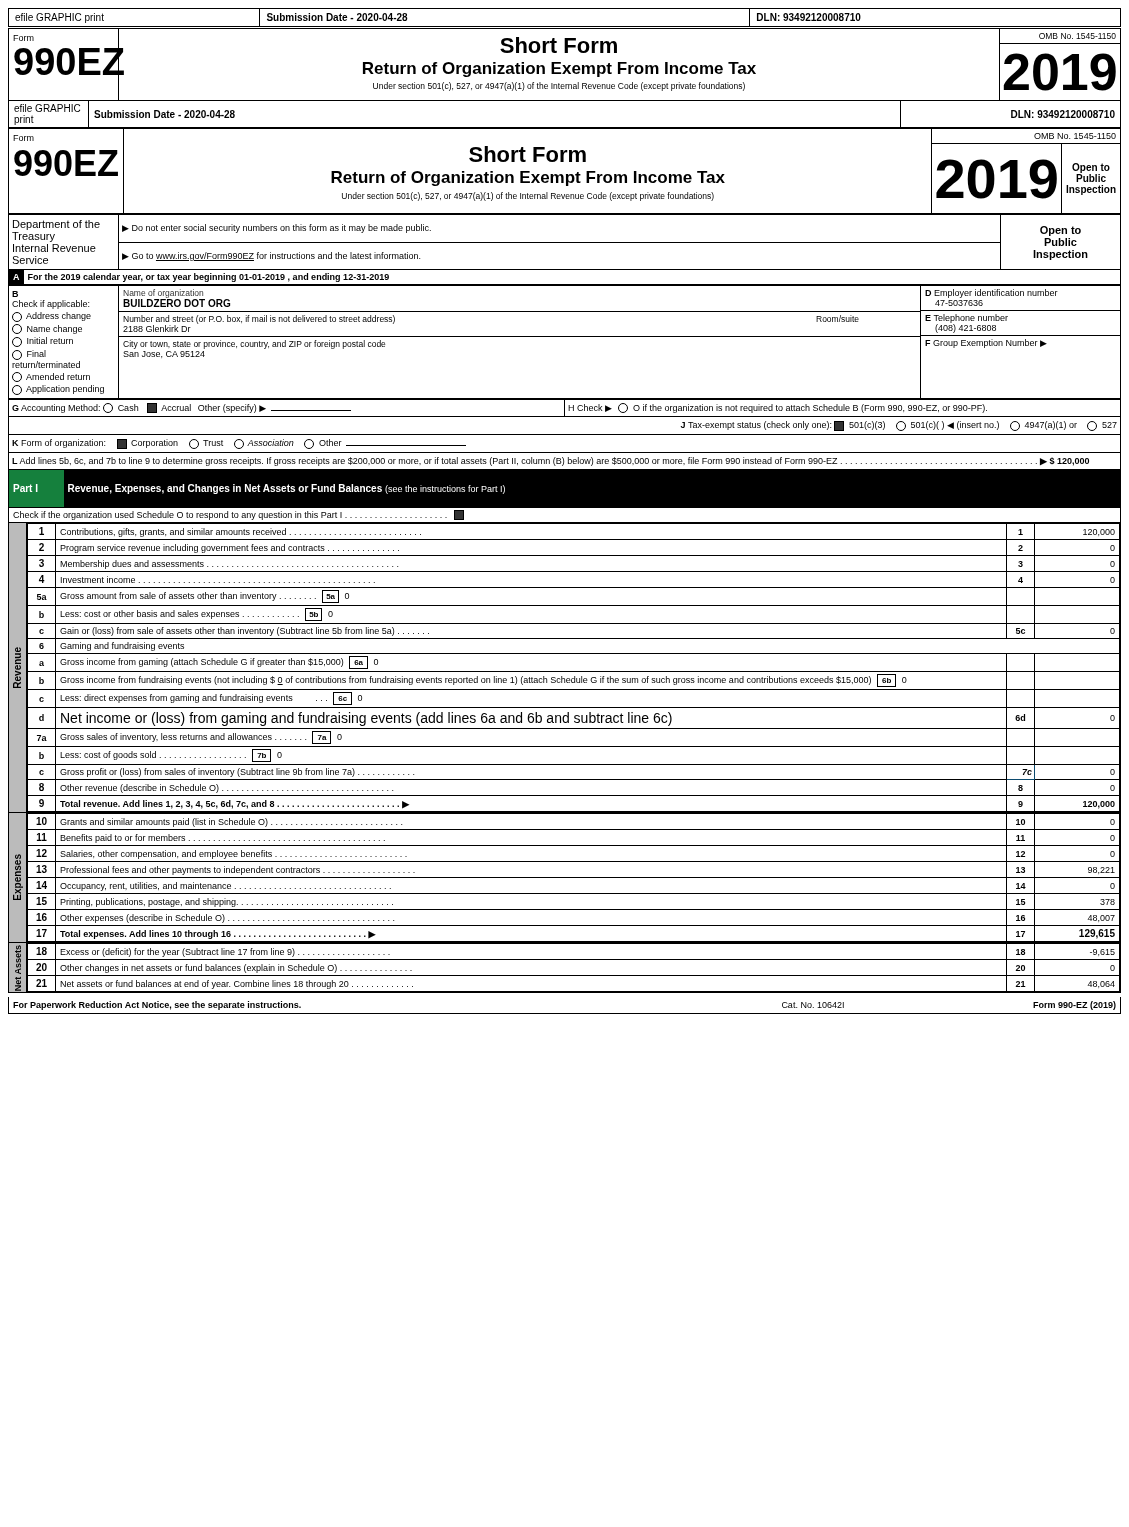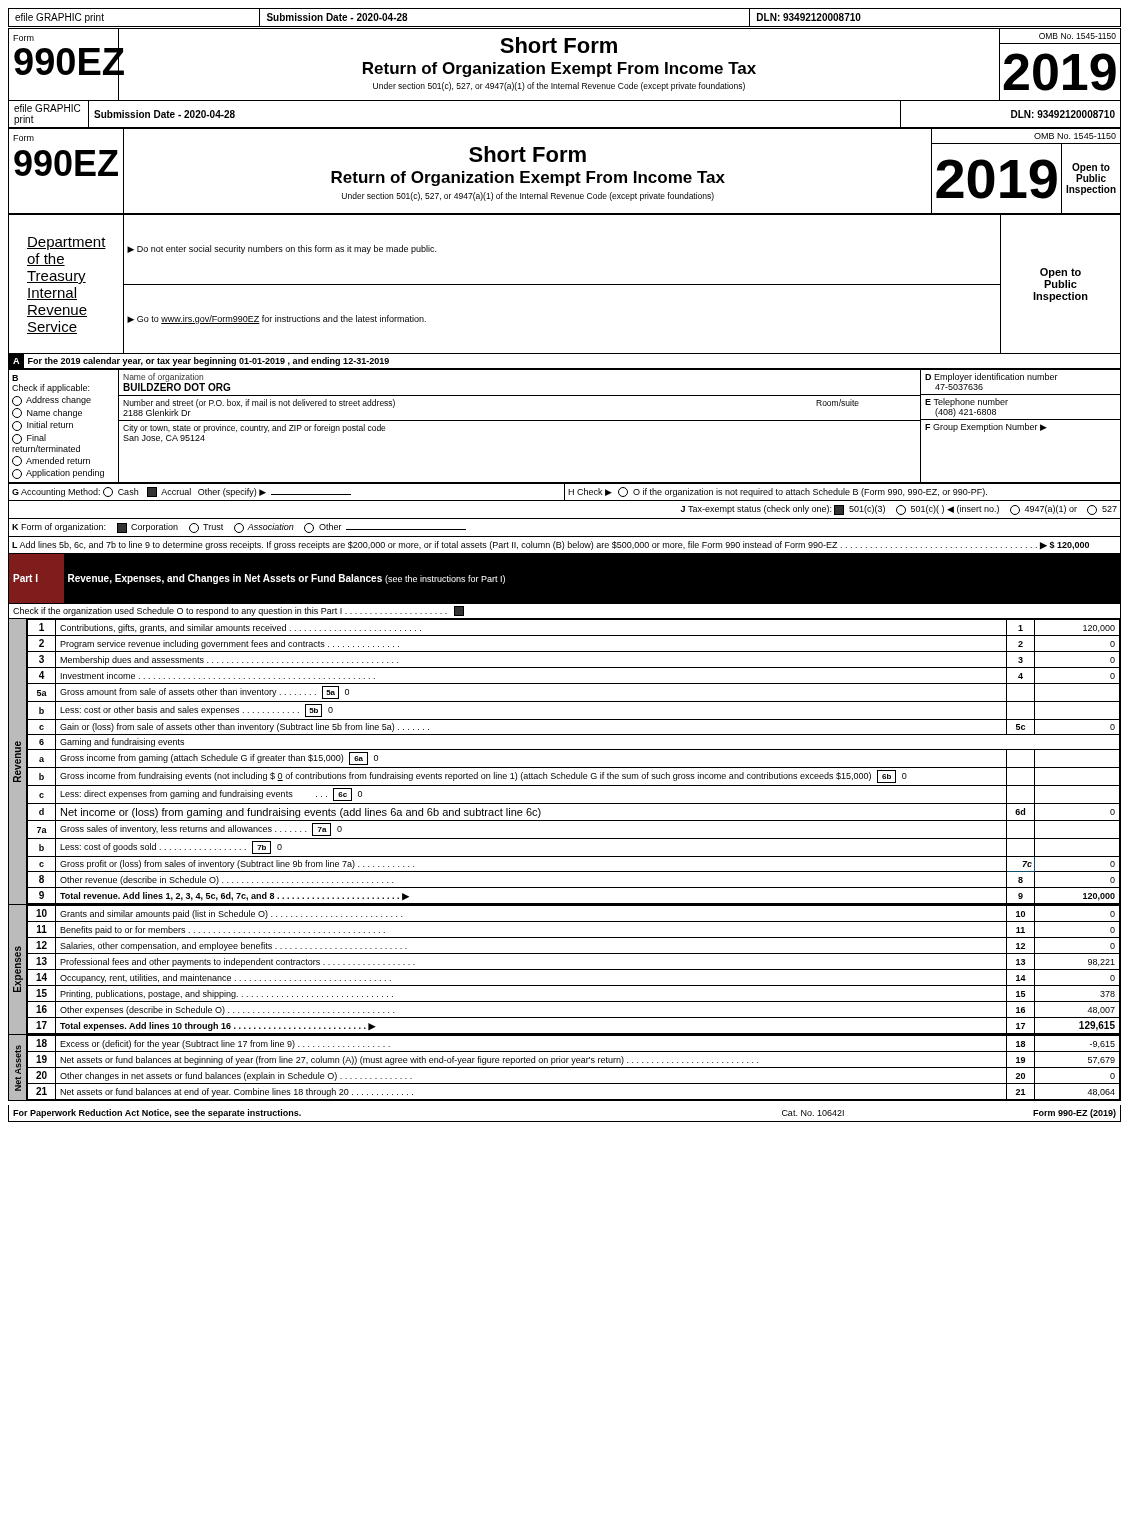--- a/index.html
+++ b/index.html
@@ -83,21 +83,21 @@
             </div>
           </div>
         </td>
       </tr>
     </tbody>
       </table>
 
     <table style="width:100%; border-collapse:collapse; border:1px solid #000; border-top:none;">
       <tbody>
           <tr>
-        <td rowspan="2" style="border:1px solid #000; padding:18px; width:110px; font-size:15px; vertical-align:top;text-decoration:underline;">
+        <td rowspan="2" style="border:1px solid #000; padding:3px; width:110px; font-size:11px; vertical-align:top;">
           <div>Department of the Treasury</div>
           <div>Internal Revenue</div>
           <div>Service</div>
         </td>
         <td style="border:1px solid #000; padding:3px; font-size:9px;">▶ Do not enter social security numbers on this form as it may be made public.</td>
         <td rowspan="2" style="border:1px solid #000; padding:3px; width:120px; font-size:9px; text-align:center; font-weight:bold;">
           <div style="font-size:11px; font-weight:bold;">Open to<br>Public<br>Inspection</div>
         </td>
       </tr>
       <tr>
@@ -269,21 +269,21 @@
           <span>. . . . . . . . . . . . . . . . . . . . . . . . . . . . . . . . . . . . . . . .</span>
           <span style="font-weight:bold;">▶ $ 120,000</span>
         </td>
       </tr>
     </tbody>
       </table>
 
     <table style="width:100%; border-collapse:collapse; border:1px solid #000; border-top:none;">
       <tbody>
           <tr>
-        <td style="background:#7f1d1d; color:#fff; padding:19px 4px; font-size:10px; font-weight:bold; width:55px;">Part I</td>
+        <td style="background:#15803d; color:#fff; padding:13px 4px; font-size:10px; font-weight:bold; width:55px;">Part I</td>
         <td style="background:#000; color:#fff; padding:2px 4px; font-size:10px; font-weight:bold;">
           <span>Revenue, Expenses, and Changes in Net Assets or Fund Balances</span>
           <span style="font-weight:normal; font-size:9px;">(see the instructions for Part I)</span>
         </td>
       </tr>
     </tbody>
       </table>
 
     <table style="width:100%; border-collapse:collapse; border:1px solid #000; border-top:none;">
       <tbody>
@@ -397,21 +397,21 @@
               <span style="margin-left:20px;">. . .</span>
               <span style="display:inline-block; border:1px solid #000; padding:1px 4px; margin:0 3px; font-weight:bold; font-size:8px;">6c</span>
               <span>0</span>
             </td>
             <td style="border:1px solid #000; width:28px; padding:2px;"></td>
             <td style="border:1px solid #000; width:85px; padding:2px 4px;"></td>
           </tr>
 
           <tr>
             <td style="border:1px solid #000; width:28px; text-align:center; font-weight:bold; padding:2px; font-size:9px;">d</td>
-            <td style="border:1px solid #000; padding:2px 4px; font-size:11px;">Net income or (loss) from gaming and fundraising events (add lines 6a and 6b and subtract line 6c)</td>
+            <td style="border:1px solid #000; padding:2px 4px; font-size:14px;">Net income or (loss) from gaming and fundraising events (add lines 6a and 6b and subtract line 6c)</td>
             <td style="border:1px solid #000; width:28px; text-align:center; font-weight:bold; padding:2px; font-size:9px;">6d</td>
             <td style="border:1px solid #000; width:85px; text-align:right; padding:2px 4px; font-size:9px;">0</td>
           </tr>
 
           <tr>
             <td style="border:1px solid #000; width:28px; text-align:center; font-weight:bold; padding:2px; font-size:9px;">7a</td>
             <td style="border:1px solid #000; padding:2px 4px; font-size:9px;">
               <span>Gross sales of inventory, less returns and allowances . . . . . . .</span>
               <span style="display:inline-block; border:1px solid #000; padding:1px 4px; margin:0 3px; font-weight:bold; font-size:8px;">7a</span>
               <span>0</span>
@@ -535,26 +535,20 @@
               <tr>
             <td style="border:1px solid #000; width:28px; text-align:center; font-weight:bold; padding:2px;">18</td>
             <td style="border:1px solid #000; padding:2px 4px; font-size:9px;">
               <span>Excess or (deficit) for the year (Subtract line 17 from line 9)</span>
               <span>. . . . . . . . . . . . . . . . . . .</span>
             </td>
             <td style="border:1px solid #000; width:28px; text-align:center; font-weight:bold; padding:2px; font-size:9px;">18</td>
             <td style="border:1px solid #000; width:85px; text-align:right; padding:2px 4px; font-size:9px;">-9,615</td>
           </tr>
 
-          <tr>
-            <td style="border:1px solid #000; width:28px; text-align:center; font-weight:bold; padding:2px;">19</td>
-            <td style="border:1px solid #000; padding:2px 4px; font-size:9px;">Net assets or fund balances at beginning of year (from line 27, column (A)) (must agree with end-of-year figure reported on prior year's return) . . . . . . . . . . . . . . . . . . . . . . . . . . .</td>
-            <td style="border:1px solid #000; width:28px; text-align:center; font-weight:bold; padding:2px; font-size:9px;">19</td>
-            <td style="border:1px solid #000; width:85px; text-align:right; padding:2px 4px; font-size:9px;">57,679</td>
-          </tr>
 
           <tr>
             <td style="border:1px solid #000; width:28px; text-align:center; font-weight:bold; padding:2px;">20</td>
             <td style="border:1px solid #000; padding:2px 4px; font-size:9px;">Other changes in net assets or fund balances (explain in Schedule O) . . . . . . . . . . . . . . .</td>
             <td style="border:1px solid #000; width:28px; text-align:center; font-weight:bold; padding:2px; font-size:9px;">20</td>
             <td style="border:1px solid #000; width:85px; text-align:right; padding:2px 4px; font-size:9px;">0</td>
           </tr>
 
           <tr>
             <td style="border:1px solid #000; width:28px; text-align:center; font-weight:bold; padding:2px;">21</td>

